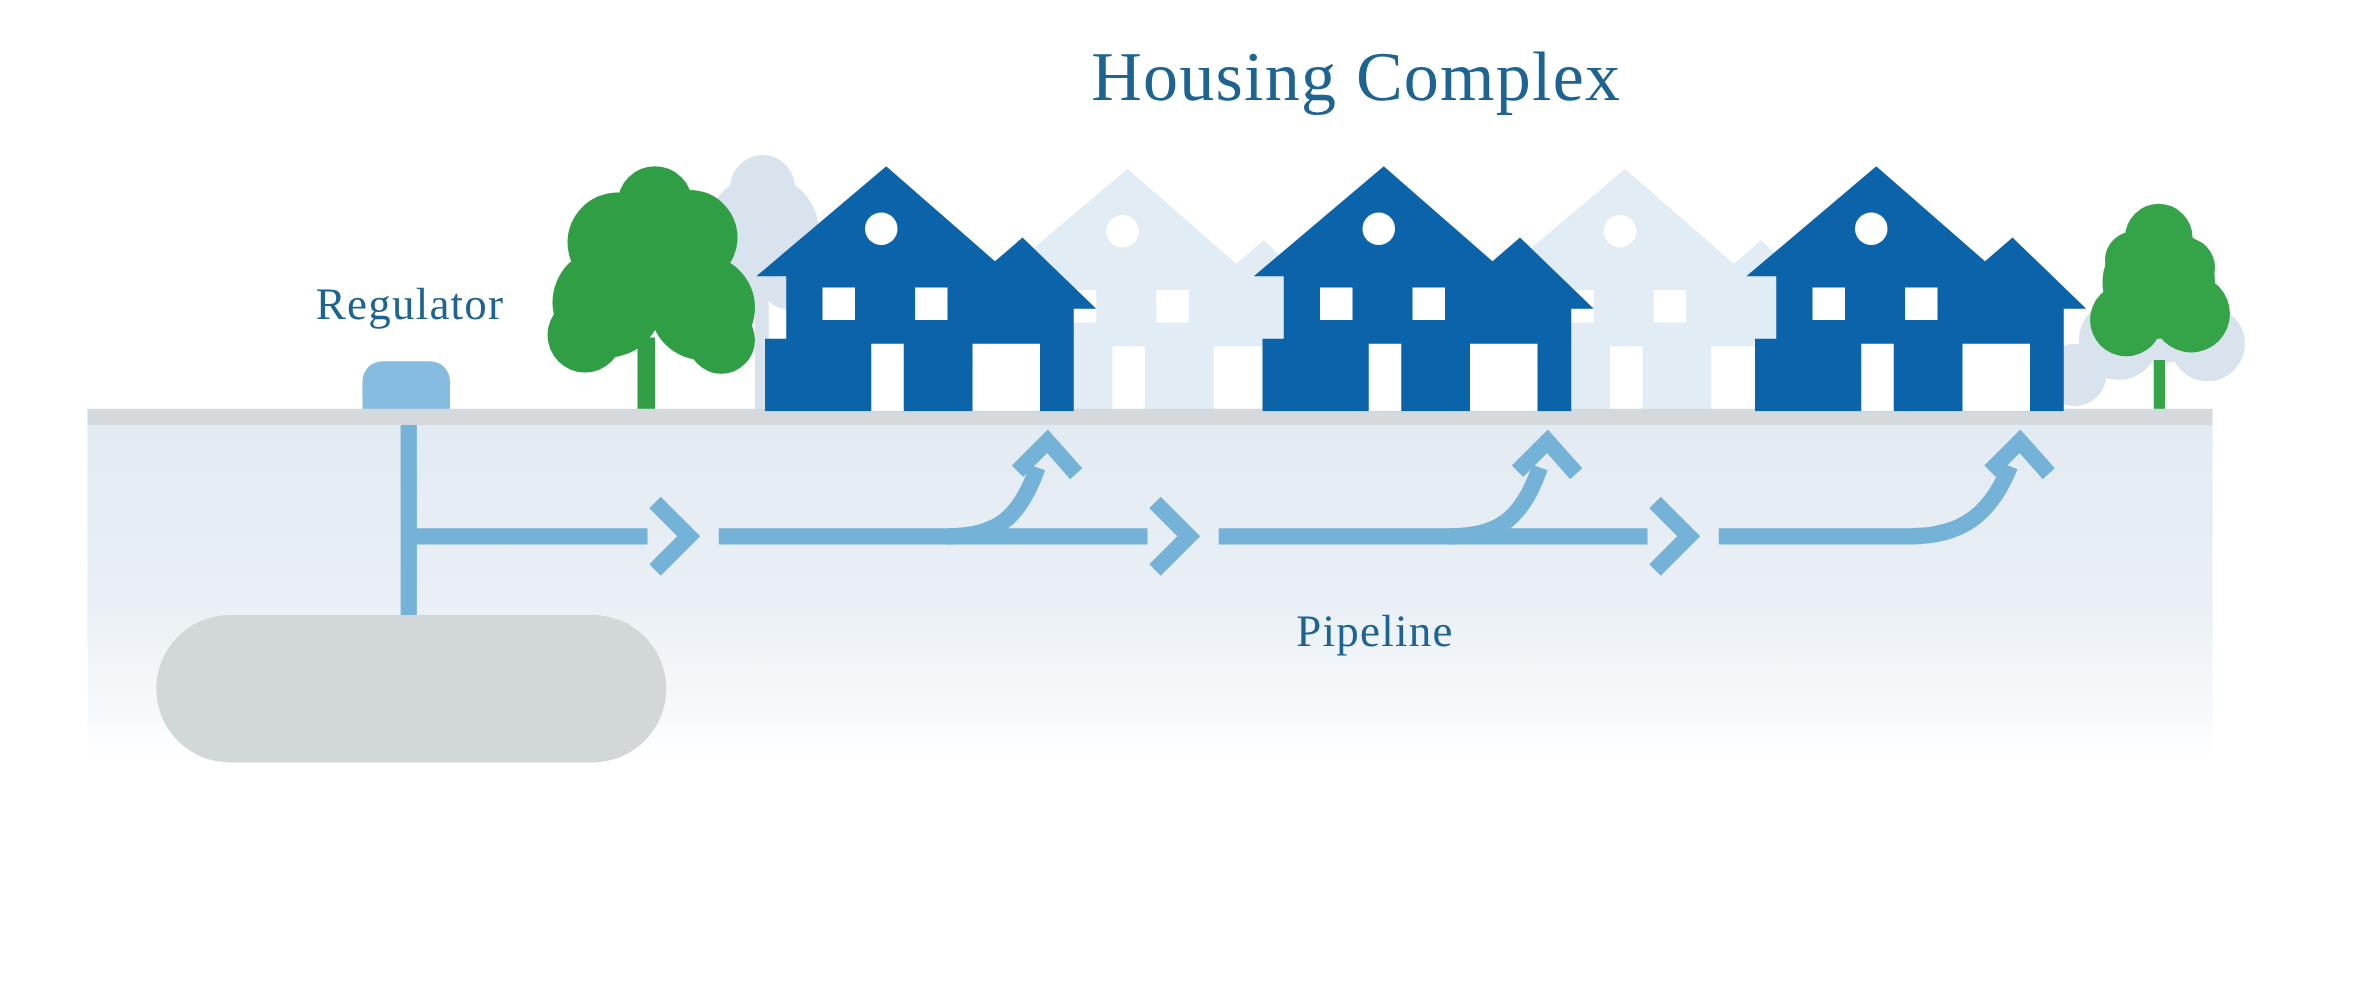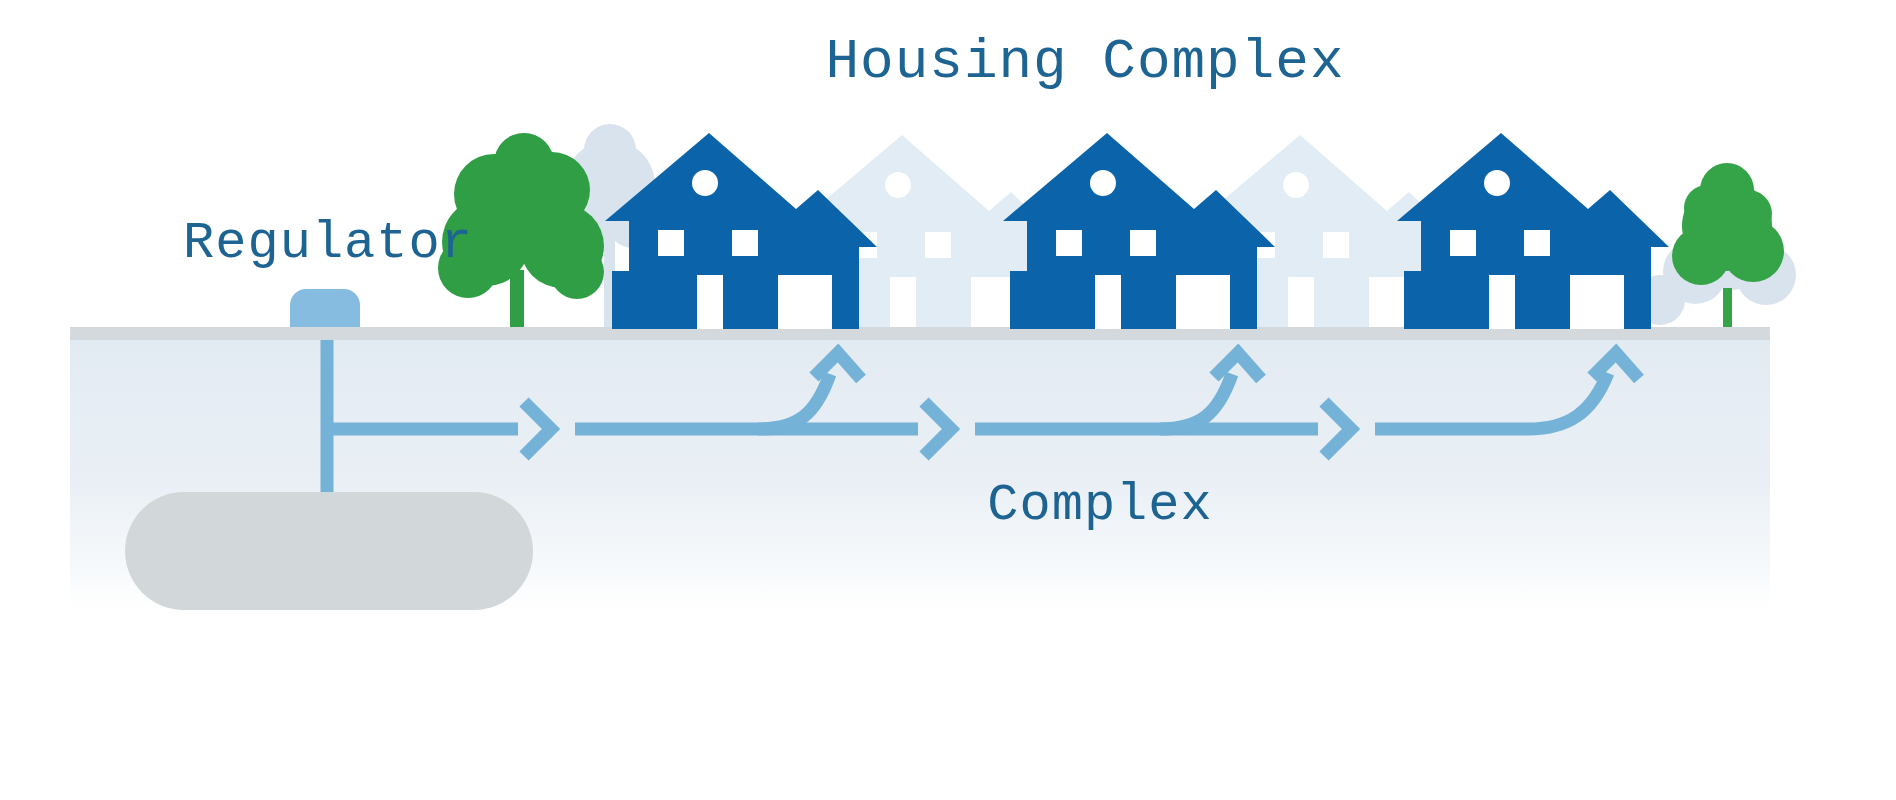--- a/index.html
+++ b/index.html
@@ -14,27 +14,27 @@
     --tree-green2:#35a348;
     --tree-faded:#d9e3ee;
     --label-text:#1e6492;
   }
   html,body{margin:0;padding:0;background:#ffffff;}
   .scene{
     position:relative;
     width:1896px;height:800px;
     background:#ffffff;
     overflow:hidden;
-    font-family:Liberation Mono, monospace;
+    font-family:Liberation Serif, serif;
   }
   .scene svg{position:absolute;left:0;top:0;}
   .lbl{
     position:absolute;
     color:var(--label-text);
-    font-size:52px;
+    font-size:36px;
     letter-spacing:1px;
     white-space:nowrap;
     transform:translate(-50%,-50%);
     user-select:none;
   }
   .lbl.title{font-size:56px;}
 </style>
 </head>
 <body>
 
@@ -132,14 +132,14 @@
 
     <g>
       <use href="#house" x="605" y="133" width="280" height="196" fill="var(--house-dark)"></use>
       <use href="#house" x="1003" y="133" width="280" height="196" fill="var(--house-dark)"></use>
       <use href="#house" x="1397" y="133" width="280" height="196" fill="var(--house-dark)"></use>
     </g>
   </svg>
 
   <div class="lbl title" style="left:1085px; top:62px;">Housing Complex</div>
   <div class="lbl" style="left:328px; top:243px;">Regulator</div>
-  <div class="lbl" style="left:1100px; top:505px;">Complex</div>
+  <div class="lbl" style="left:1100px; top:505px;">Pipeline</div>
 </div>
 
 </body></html>

